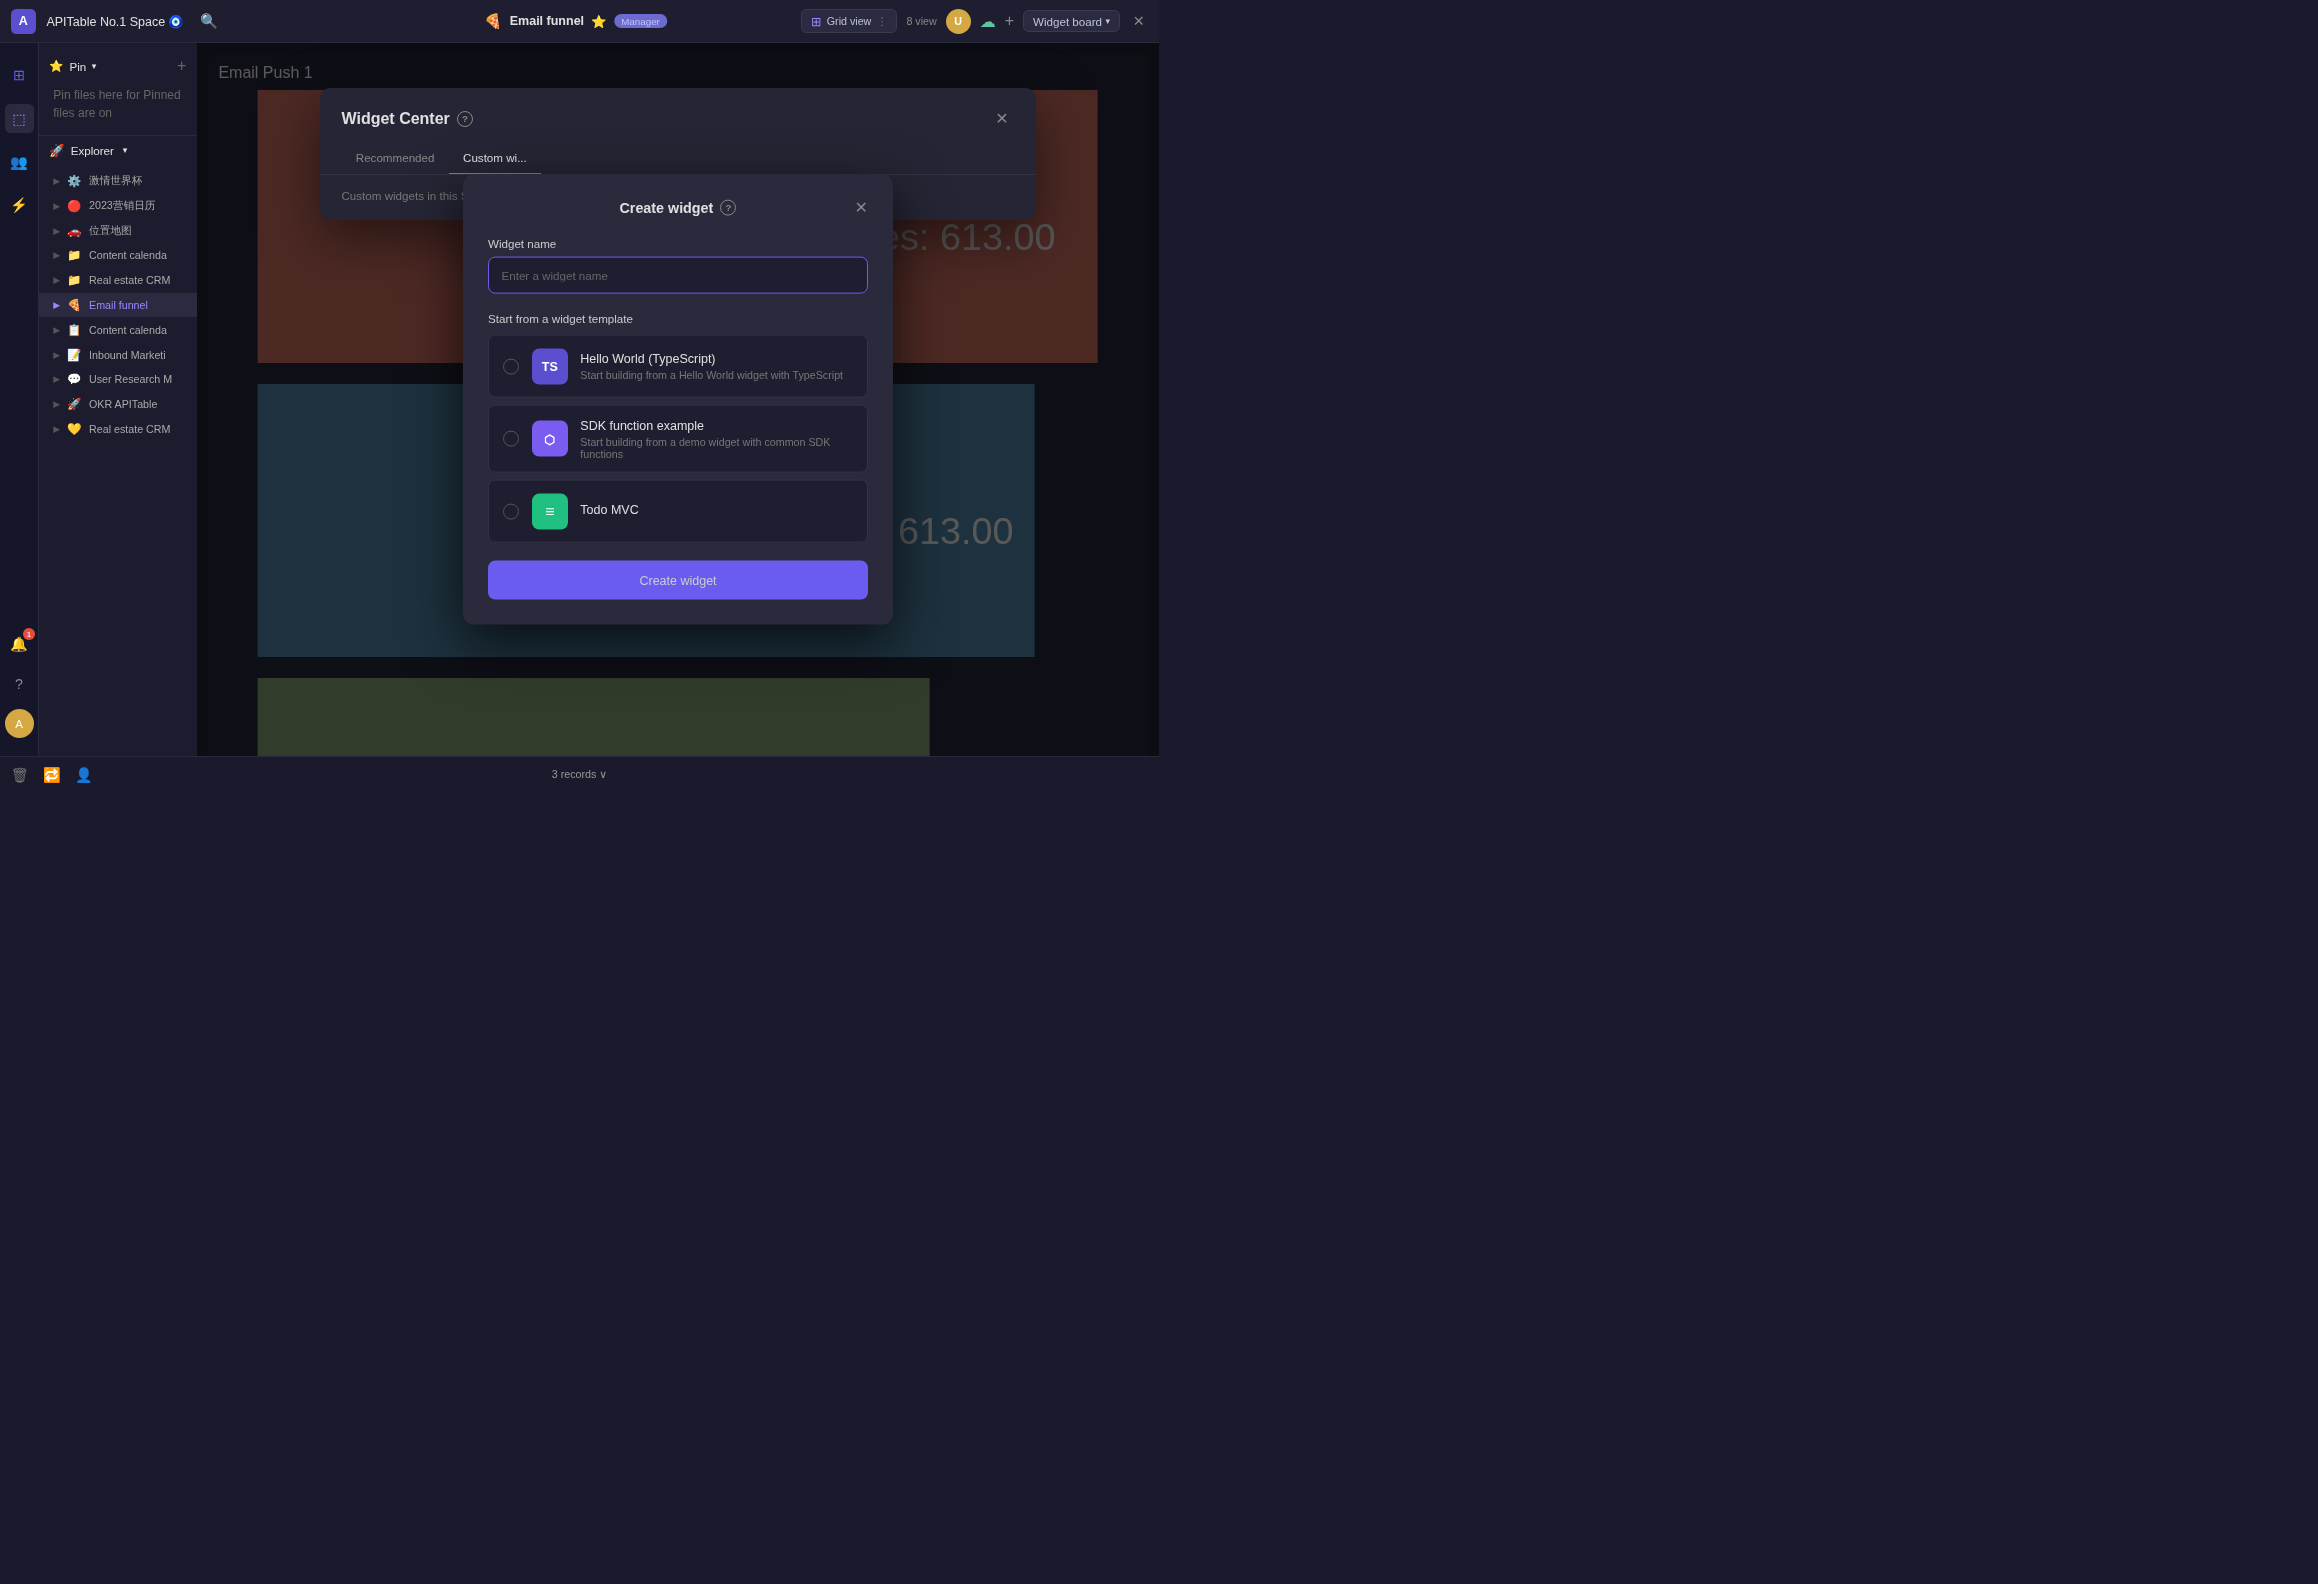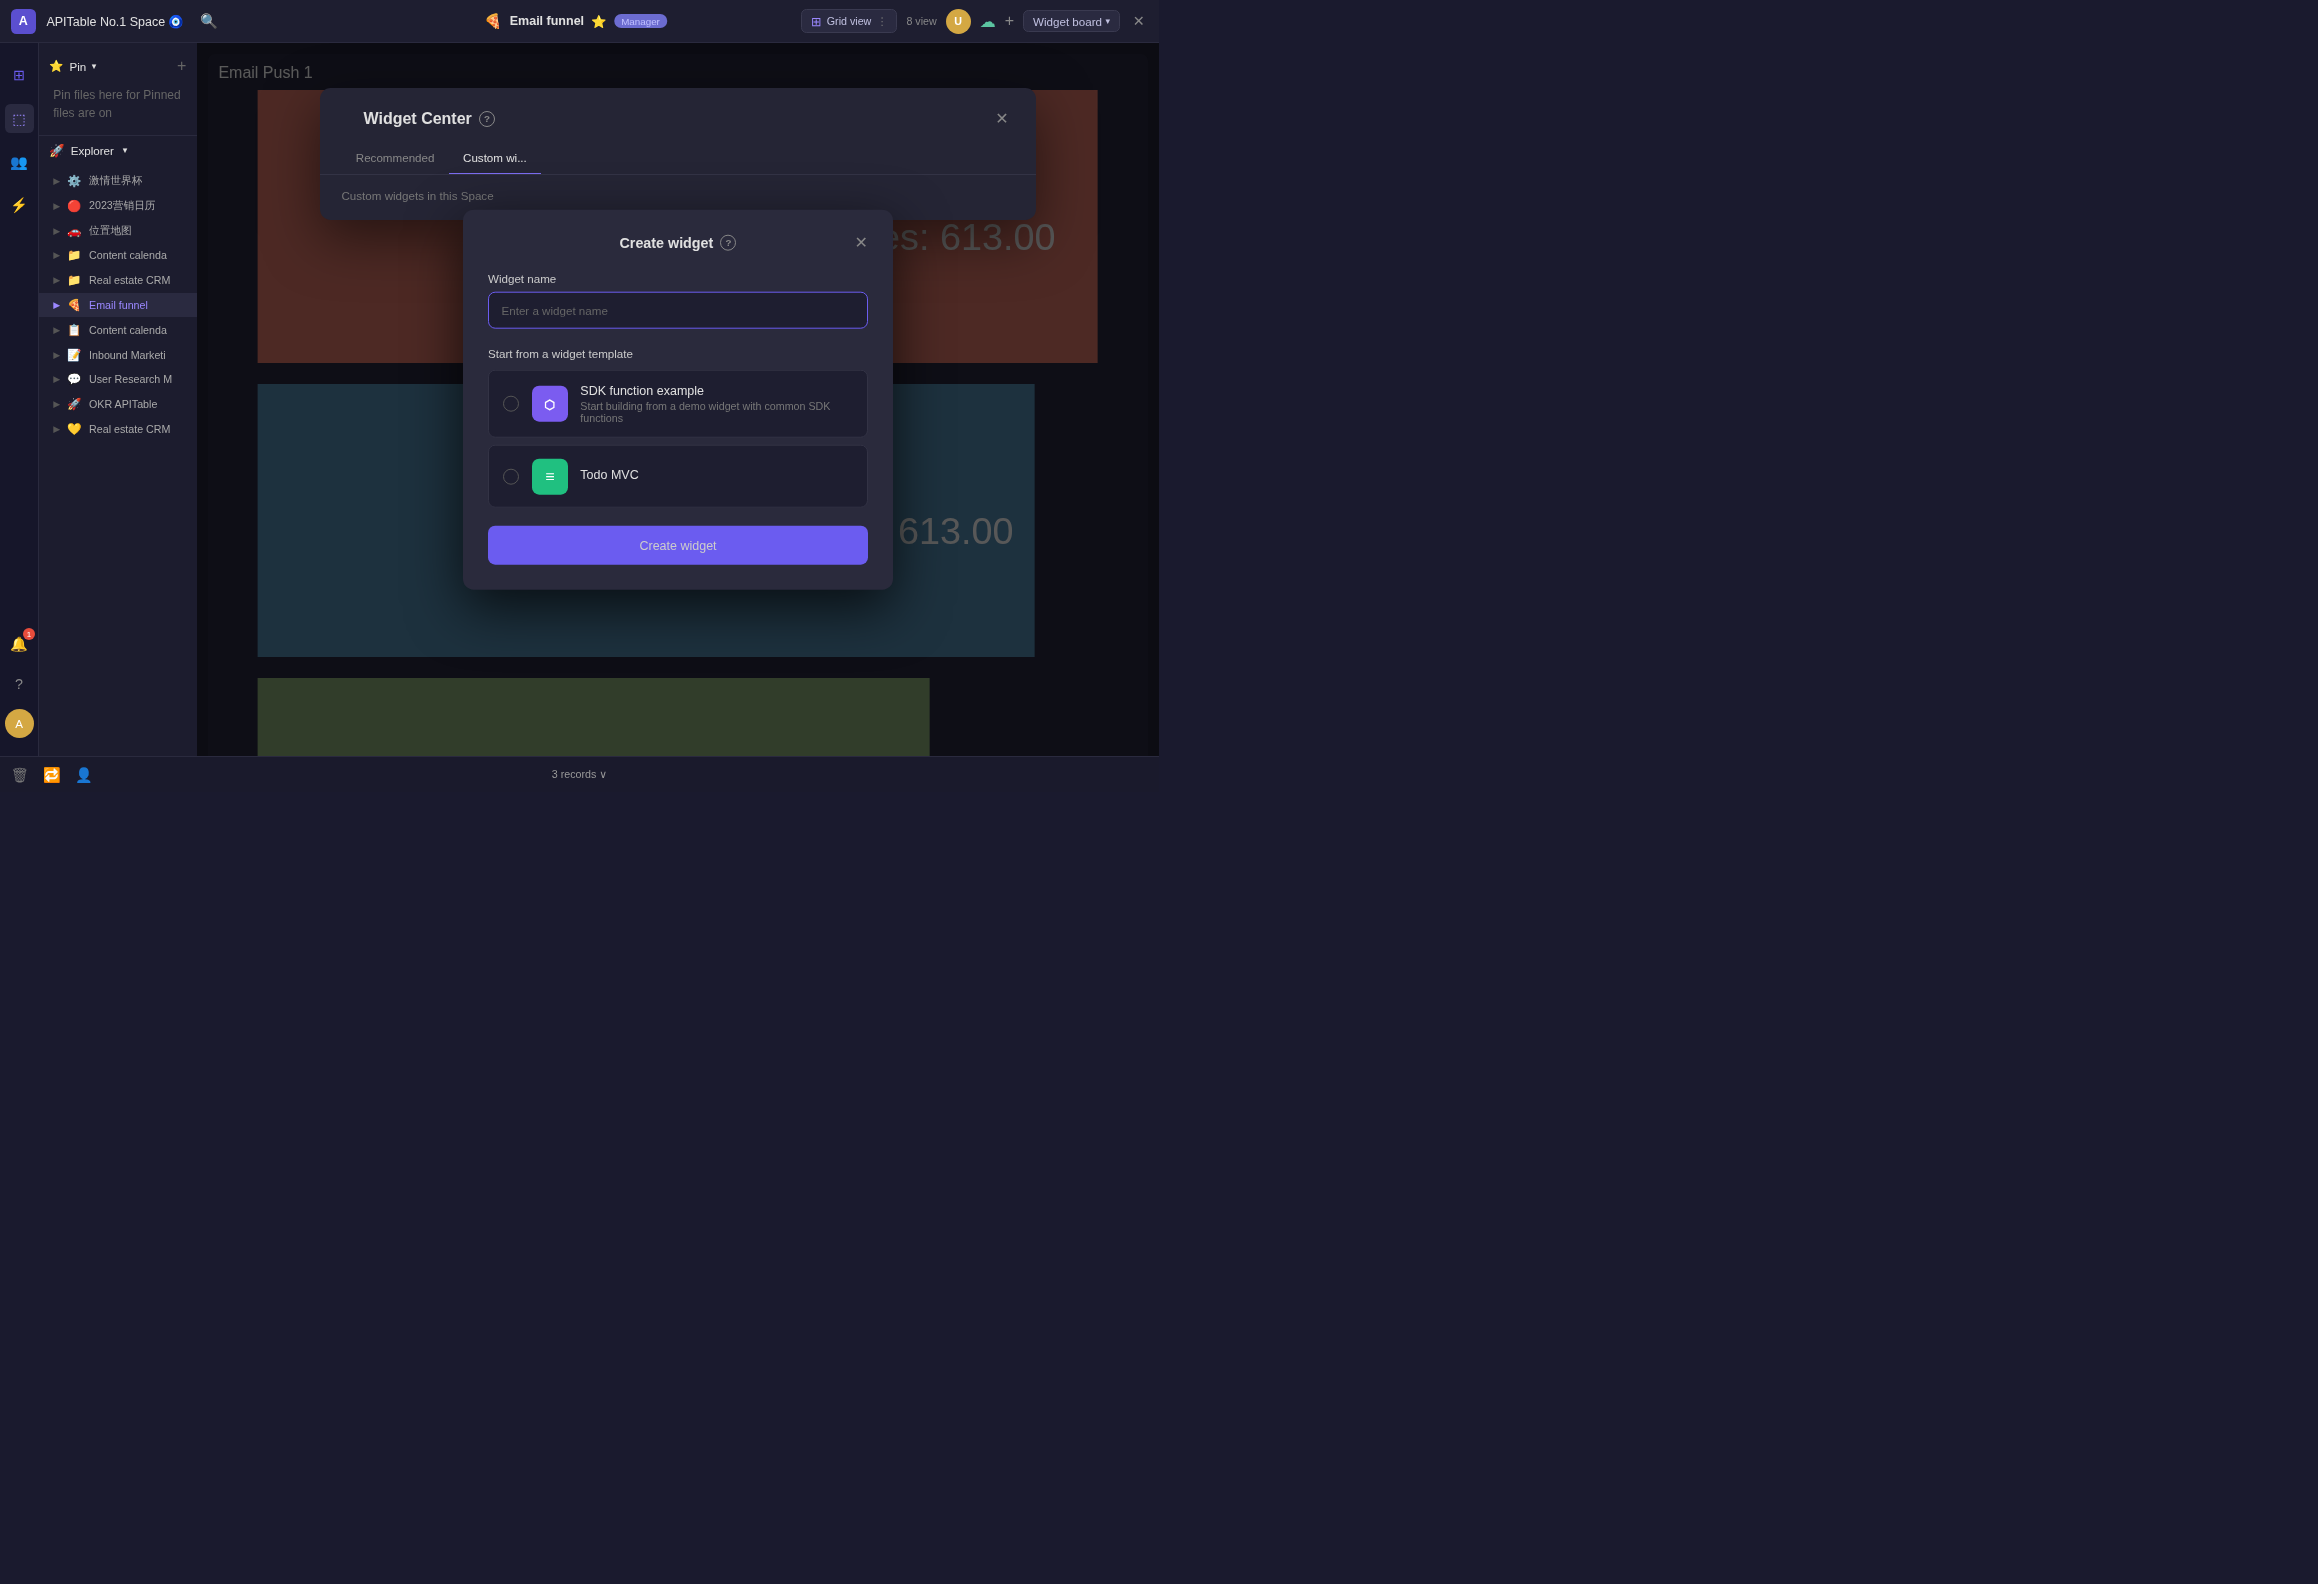--- a/index.html
+++ b/index.html
@@ -313,21 +313,20 @@
       border-radius: 10.7px;
       z-index: 11;
       box-shadow: 0 18px 54px rgba(0,0,0,0.5);
       overflow: hidden;
     }
     .wc-header {
       padding: 18px 21.5px 0;
       display: flex;
       align-items: center;
       justify-content: space-between;
-      margin-left: 22px;
     }
     .wc-title {
       display: flex;
       align-items: center;
       gap: 7.2px;
       color: #e0e0e0;
       font-size: 16px;
       font-weight: 600;
     }
     .help-icon {
@@ -733,20 +732,30 @@
           </div>
         </div>
 
         <div class="cw-field-label">Widget name</div>
         <input class="cw-input" type="text" placeholder="Enter a widget name" style="">
 
         <div class="cw-section-label">Start from a widget template</div>
 
         <div class="template-list">
 
+          <div class="template-item">
+            <div class="template-radio"></div>
+            <div class="template-icon-box ts-icon">
+              <span>TS</span>
+            </div>
+            <div class="template-info">
+              <div class="template-name">Hello World (TypeScript)</div>
+              <div class="template-desc">Start building from a Hello World widget with TypeScript</div>
+            </div>
+          </div>
 
 
           <div class="template-item">
             <div class="template-radio"></div>
             <div class="template-icon-box sdk-icon">
               <span>⬡</span>
             </div>
             <div class="template-info">
               <div class="template-name">SDK function example</div>
               <div class="template-desc">Start building from a demo widget with common SDK functions</div>

